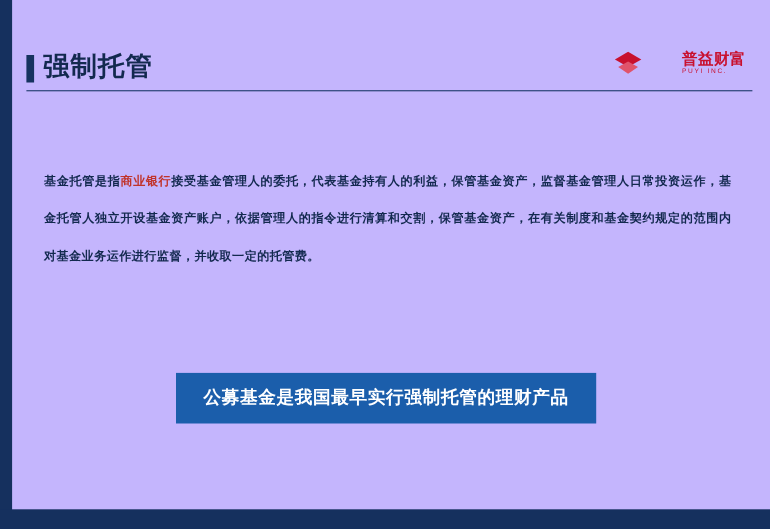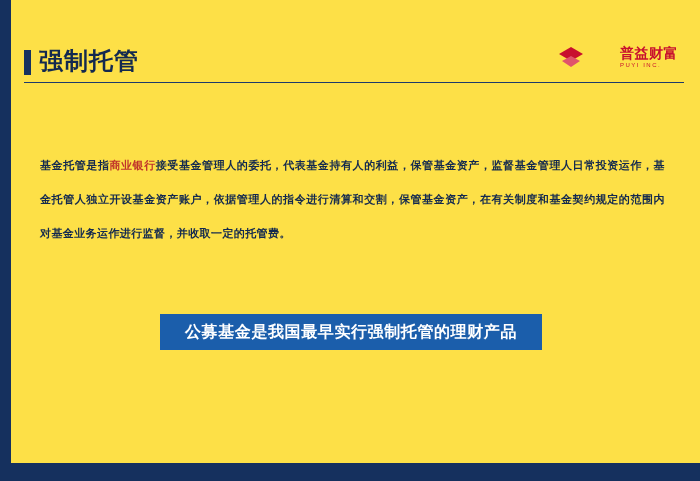--- a/index.html
+++ b/index.html
@@ -10,21 +10,21 @@
   body {
     width: 700px;
     height: 481px;
     font-family: "Liberation Sans", sans-serif;
     overflow: hidden;
   }
   .slide {
     position: relative;
     width: 700px;
     height: 481px;
-    background: #fde047;
+    background: #c4b5fd;
     box-sizing: border-box;
   }
   
   .left-bar {
     position: absolute;
     left: 0;
     top: 0;
     width: 11px;
     height: 481px;
     background: #15305e;
@@ -121,23 +121,23 @@
     text-align: justify;
     letter-spacing: 0.4px;
   }
   .hl {
     color: #c0342b;
   }
   
   .callout {
     position: absolute;
     left: 160px;
-    top: 314px;
+    top: 339px;
     width: 382px;
-    height: 36px;
+    height: 46px;
     background: #1b5eab;
     display: flex;
     align-items: center;
     justify-content: center;
   }
   .callout-text {
     color: #ffffff;
     font-size: 16px;
     font-weight: bold;
     letter-spacing: 0.6px;

